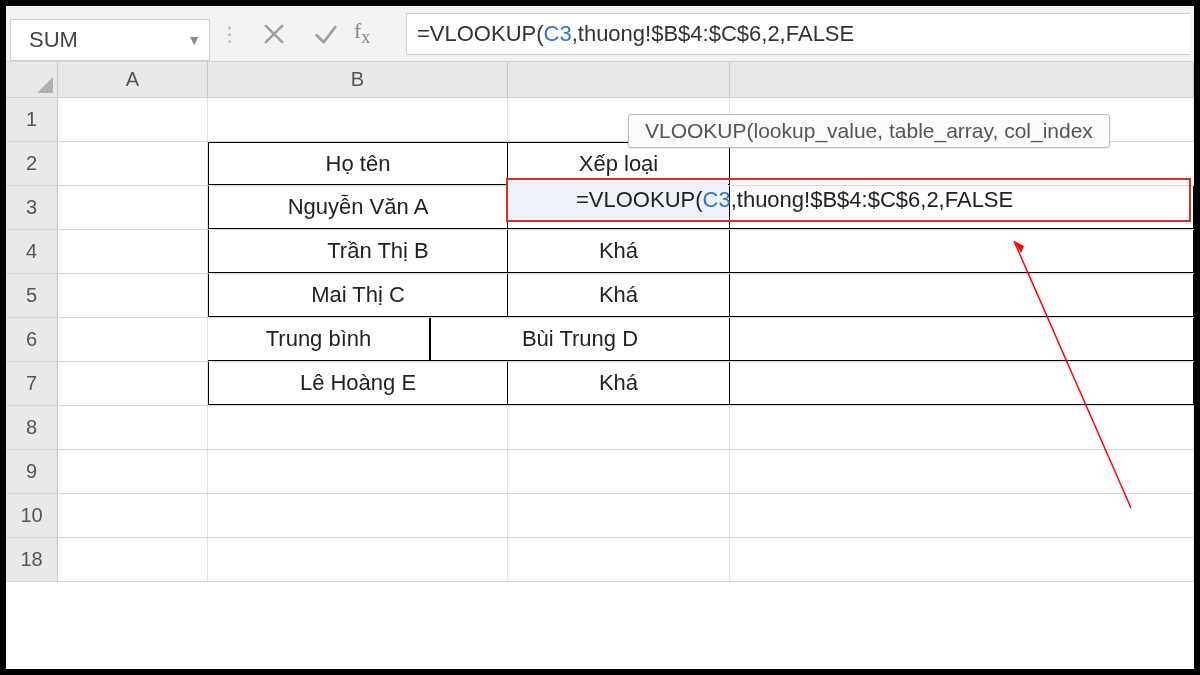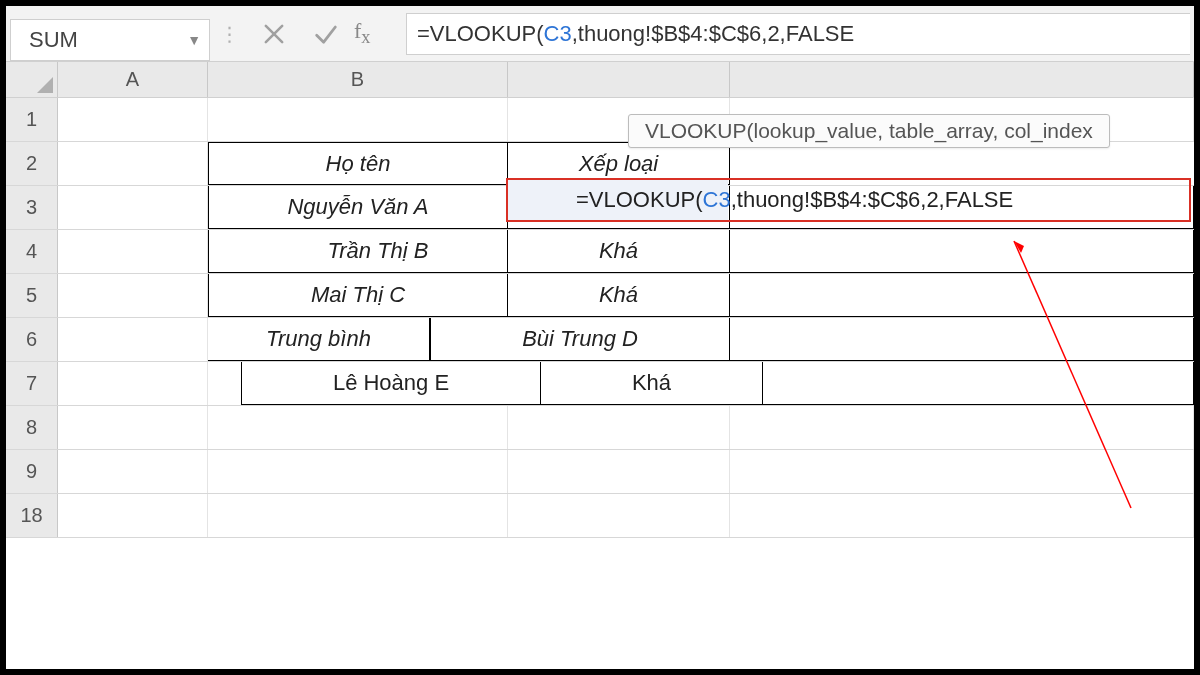--- a/index.html
+++ b/index.html
@@ -146,21 +146,21 @@
     border-right:1px solid #e4e4e4;
     display:flex;
     align-items:center;
     justify-content:center;
     font-size:22px;
     color:#222;
     position:relative;
     background:#fff;
   }
   .cell.col-D { justify-content:center; }
-  .inner-b { border-bottom:1.5px solid #000 !important;font-style:italic; }
+  .inner-b { border-bottom:1.5px solid #000 !important; }
   .inner-r { border-right:1.5px solid #000 !important; }
   
   .tooltip {
     position:absolute;
     top:52px;
     left:610px;
     background:#fbfbfb;
     border:1px solid #bcbcbc;
     border-radius:3px;
     padding:4px 16px;
@@ -310,40 +310,47 @@
       <div class="row">
         <div class="row-h">6</div>
         <div class="cell col-A"></div>
         <div class="cell col-C inner-r inner-b">Trung bình</div>
         <div class="cell col-B inner-r inner-b" style="border-left:1.5px solid #000;">Bùi Trung D</div>
         <div class="cell col-D inner-b" style="border-right:1.5px solid #000;"></div>
       </div>
       <div class="row">
         <div class="row-h">7</div>
         <div class="cell col-A"></div>
-        <div class="cell col-B inner-r" style="border-left:1.5px solid #000;border-bottom:1.5px solid #000;margin-left:33px;">Lê Hoàng E</div>
+        <div class="cell col-B inner-r" style="border-left:1.5px solid #000;border-bottom:1.5px solid #000;">Lê Hoàng E</div>
         <div class="cell col-C inner-r" style="border-bottom:1.5px solid #000;">Khá</div>
         <div class="cell col-D" style="border-right:1.5px solid #000;border-bottom:1.5px solid #000;"></div>
       </div>
 
       <div class="row">
         <div class="row-h">8</div>
         <div class="cell col-A"></div>
         <div class="cell col-B"></div>
         <div class="cell col-C"></div>
         <div class="cell col-D"></div>
       </div>
       <div class="row">
         <div class="row-h">9</div>
         <div class="cell col-A"></div>
         <div class="cell col-B"></div>
         <div class="cell col-C"></div>
         <div class="cell col-D"></div>
       </div>
       <div class="row">
+        <div class="row-h">10</div>
+        <div class="cell col-A"></div>
+        <div class="cell col-B"></div>
+        <div class="cell col-C"></div>
+        <div class="cell col-D"></div>
+      </div>
+      <div class="row">
         <div class="row-h">18</div>
         <div class="cell col-A"></div>
         <div class="cell col-B"></div>
         <div class="cell col-C"></div>
         <div class="cell col-D"></div>
       </div>
 
     </div>
   </div>
 </div>

